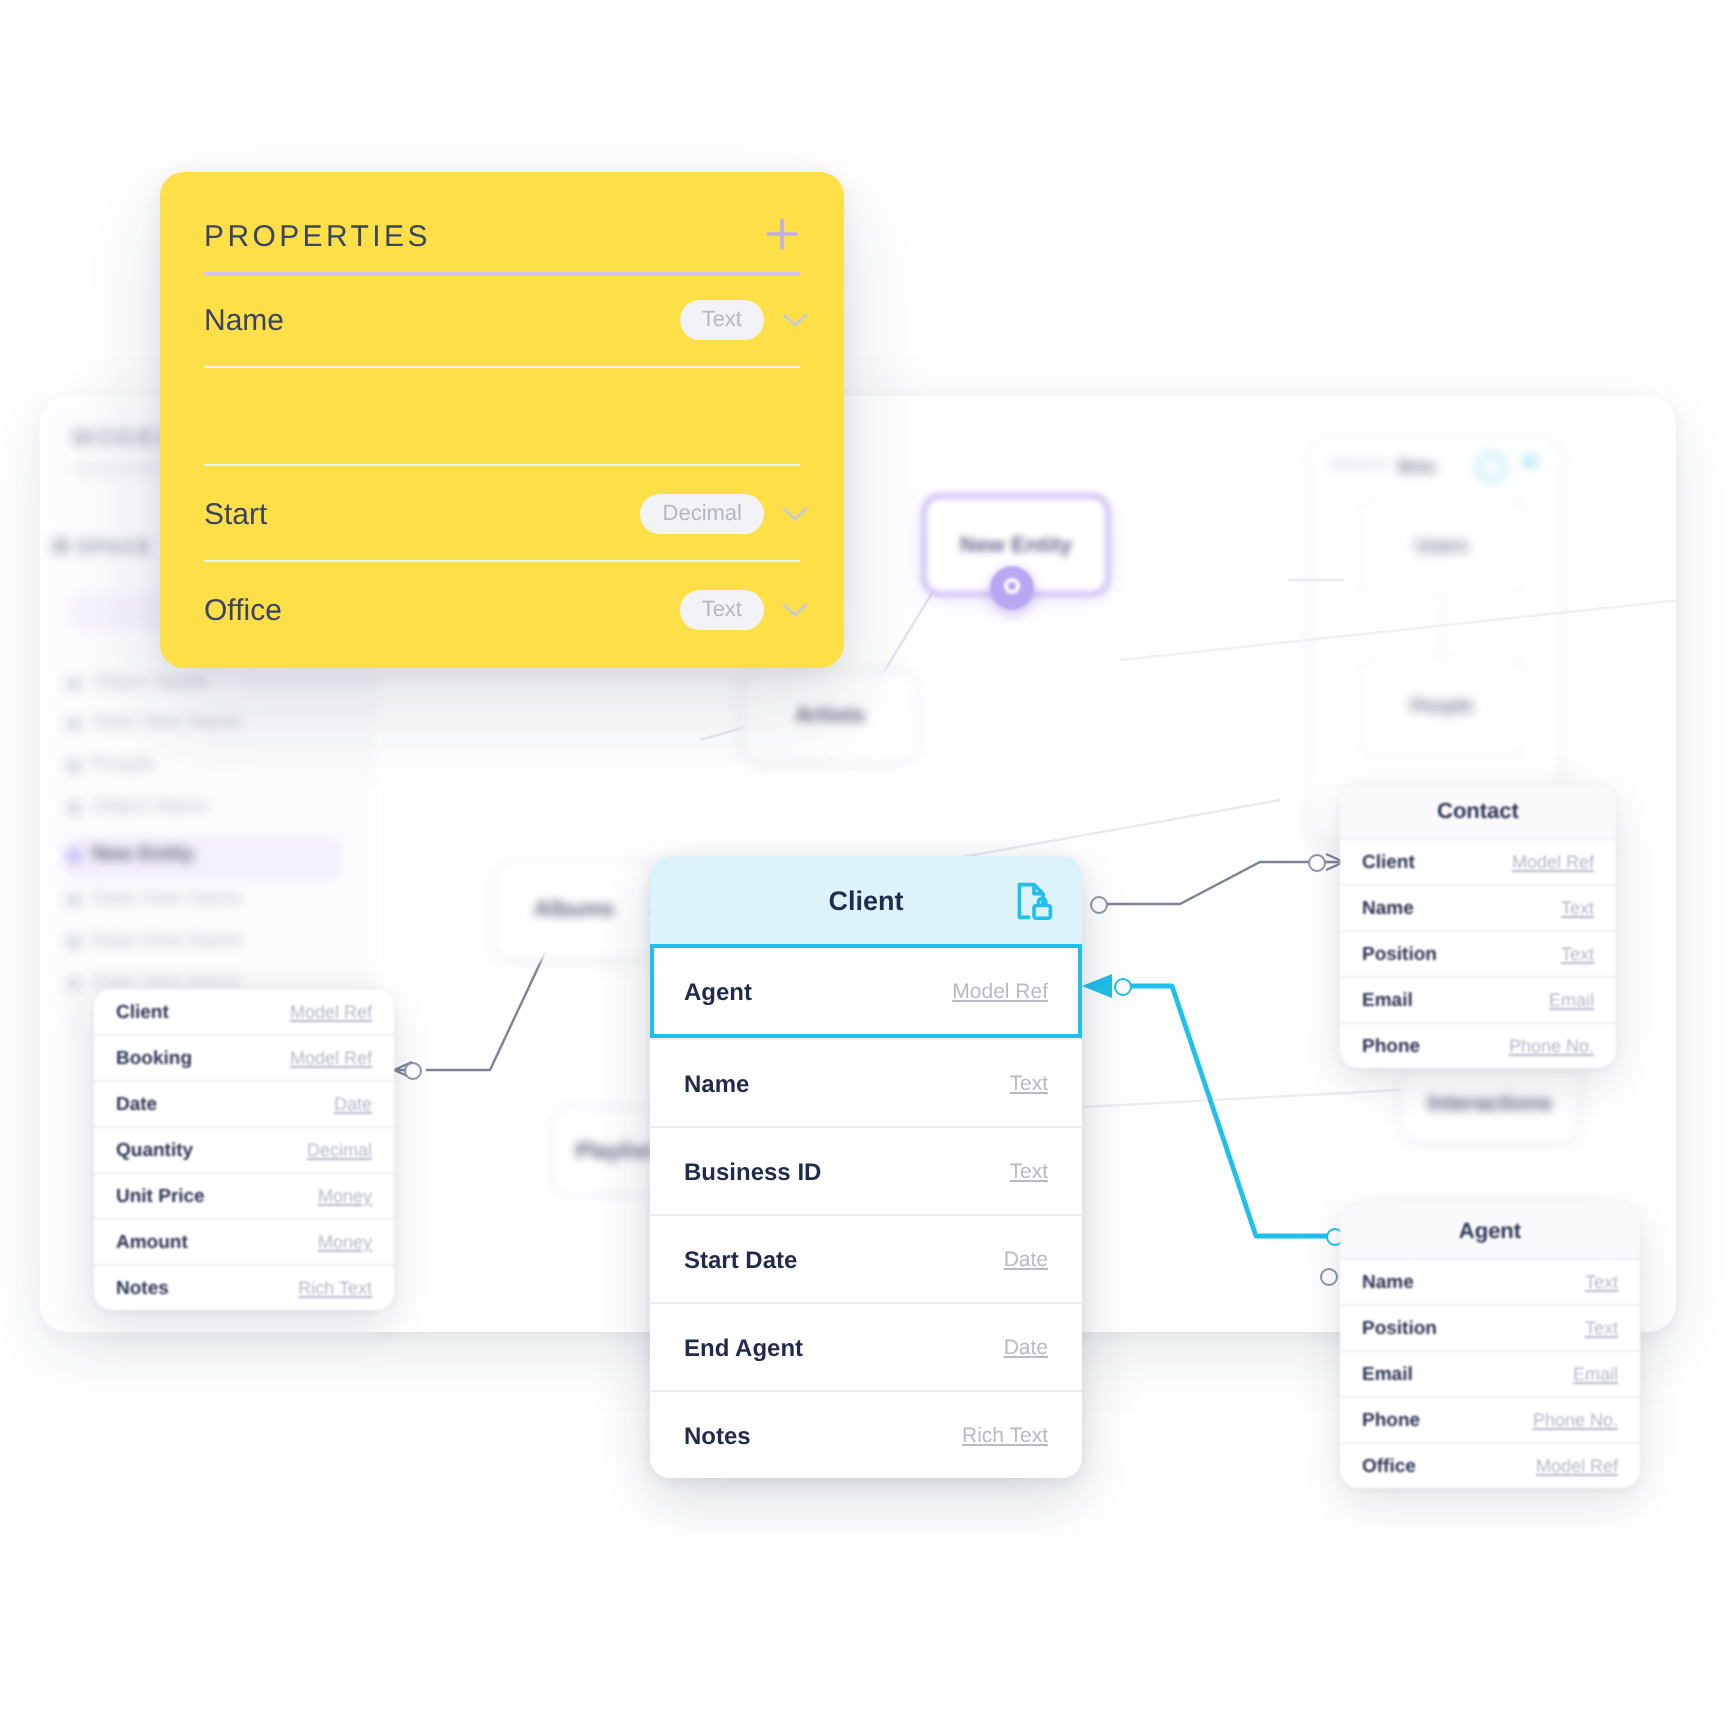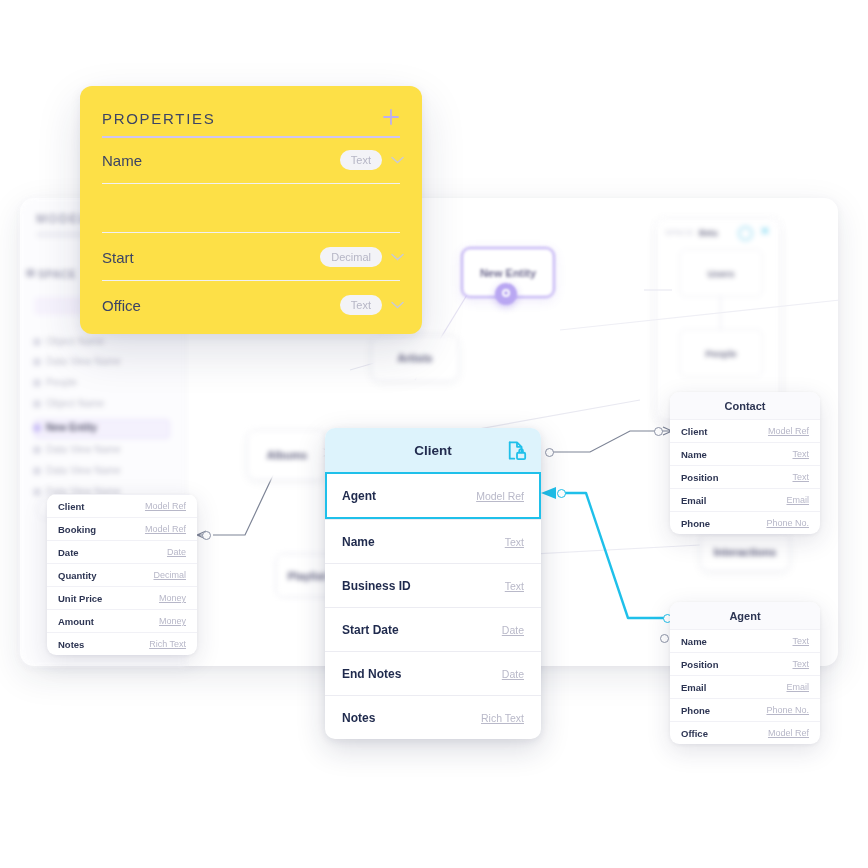--- a/index.html
+++ b/index.html
@@ -79,21 +79,21 @@
     background:#fafafd;font-size:11px;font-weight:700;color:#2d3553;position:relative;}
   .ecard .rw{height:22px;display:flex;align-items:center;justify-content:space-between;
     padding:0 11px;border-top:1px solid #f1f1f6;}
   .ecard .rw .k{font-size:9.5px;font-weight:700;color:#2d3553;}
   .ecard .rw .t{font-size:9px;color:#b7b7c8;text-decoration:underline;}
   .ecard.soft{filter:blur(.55px);}
 
   
   #booking{left:47px;top:494px;width:150px;}
   
-  #contact{left:670px;top:392px;width:150px;}
+  #contact{left:670px;top:392px;width:138px;}
   
   #agent{left:670px;top:602px;width:150px;}
 
   
   #client{left:325px;top:428px;width:216px;border-radius:10px;
     box-shadow:0 10px 30px rgba(25,30,70,.16),0 2px 8px rgba(25,30,70,.08);}
   #client .hd{height:44px;background:#ddf3fc;font-size:13.5px;color:#222c4f;}
   #client .rw{height:43px;padding:0 17px;border-top:1px solid #ececf2;}
   #client .rw .k{font-size:12px;color:#1f2a4d;font-weight:700;}
   #client .rw .t{font-size:10.5px;color:#b9b9c9;}
@@ -295,21 +295,21 @@
       </div>
     <div class="rw">
       <span class="k">Business ID</span>
       <span class="t">Text</span>
       </div>
     <div class="rw">
       <span class="k">Start Date</span>
       <span class="t">Date</span>
       </div>
     <div class="rw">
-      <span class="k">End Notes</span>
+      <span class="k">End Agent</span>
       <span class="t">Date</span>
       </div>
     <div class="rw">
       <span class="k">Notes</span>
       <span class="t">Rich Text</span>
       </div>
   </div>
 
   <div class="props">
     <div class="props-hd">PROPERTIES</div>

